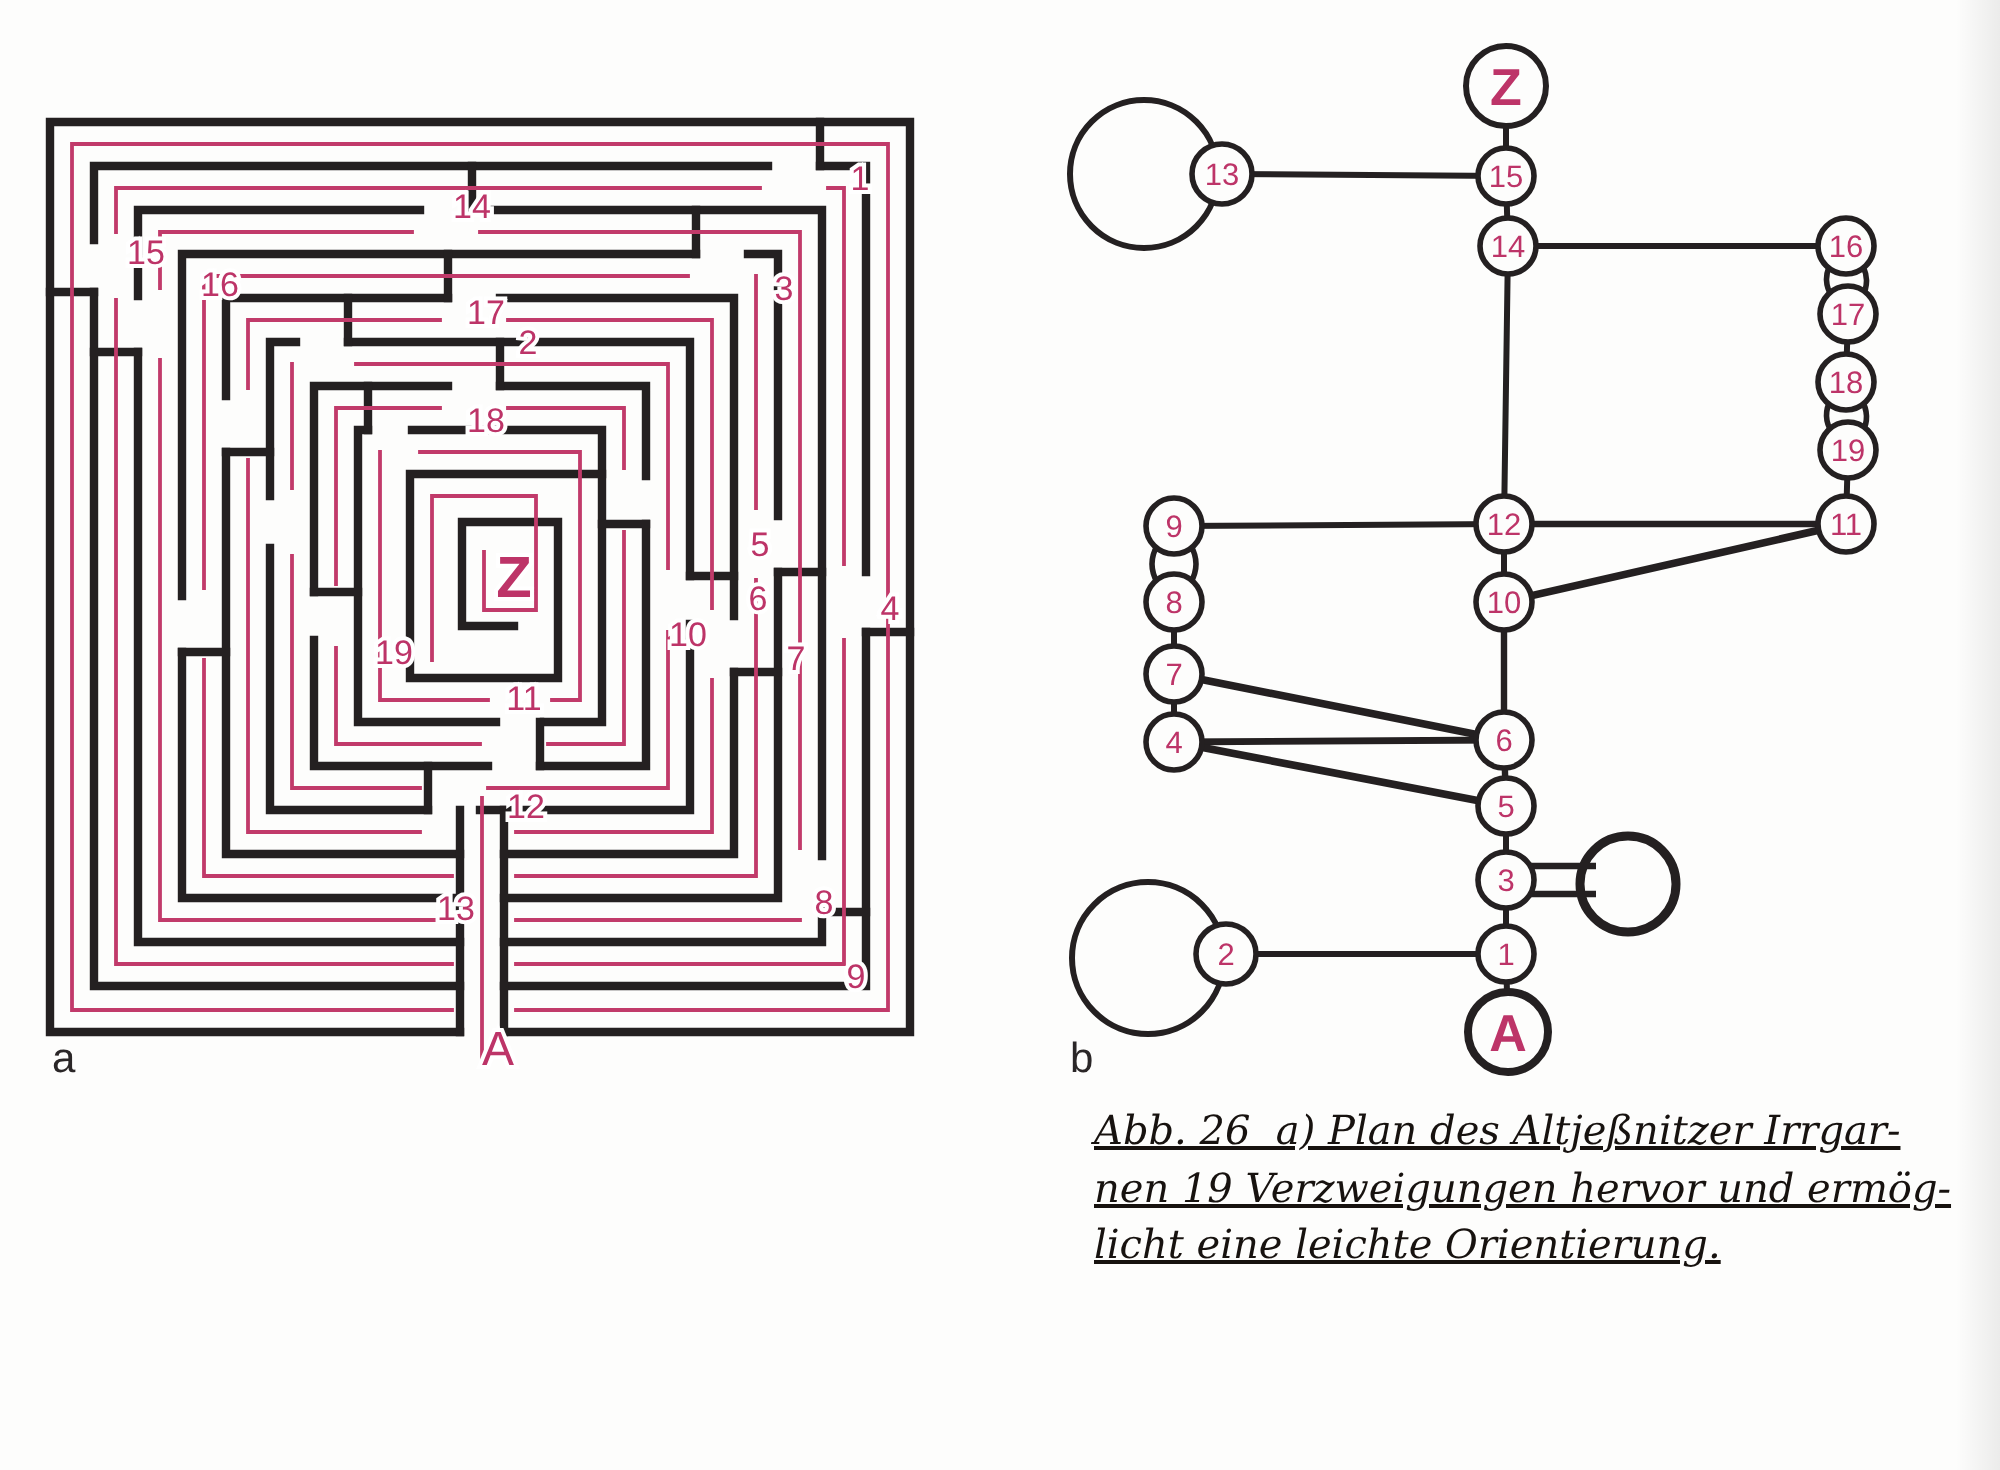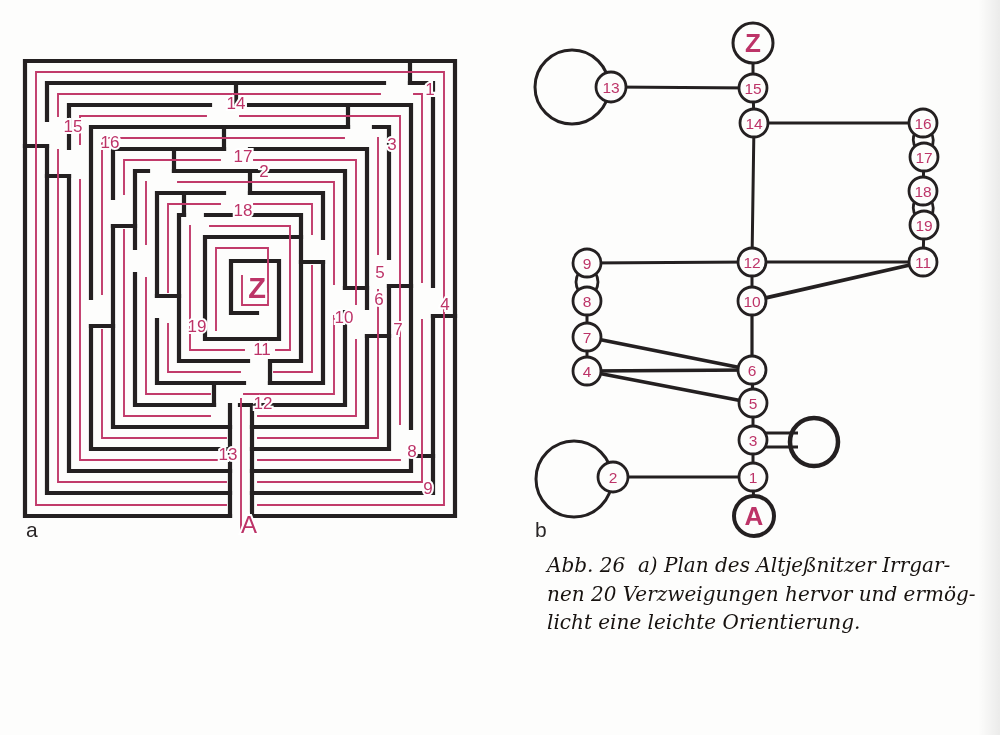--- a/index.html
+++ b/index.html
@@ -20,21 +20,21 @@
     position:absolute;color:#2a2627;font-size:21px;
     font-family:"Liberation Sans", sans-serif;
   }
   #label-a{left:26px;top:518px;}
   #label-b{left:535px;top:518px;}
   .caption{
     position:absolute;left:547px;top:551px;width:445px;
     font-family:"DejaVu Serif", serif;font-style:italic;
     font-size:20px;line-height:28.5px;color:#17120f;
   }
-  .caption .cap-line{white-space:pre-wrap;}
+  .caption .cap-line{white-space:pre-wrap;text-decoration:underline;}
 </style>
 </head>
 <body>
 
 <svg id="maze-svg" width="500" height="560" viewBox="0 0 500 560">
     <g fill="none" stroke="#242021" stroke-width="4.2" stroke-linecap="square">
       <path d="M25,61H455M455,61V516M25,516H230M252,516H455M25,61V516"></path>
       <path d="M47,83H384M410,83H433M433,83V286M433,316V493M47,493H230M252,493H433M47,83V120M47,146V493"></path>
       <path d="M69,105H210M236,105H411M411,105V428M411,456V471M69,471H230M252,471H411M69,105V148M69,176V471"></path>
       <path d="M91,127H348M374,127H389M389,127V258M389,286V449M91,449H230M252,449H389M91,127V298M91,326V449"></path>
@@ -160,17 +160,17 @@
       <circle cx="254" cy="516" r="20" fill="#fdfdfc" stroke="#242021" stroke-width="4"></circle>
       <text x="254" y="516" dy="0.36em" text-anchor="middle" fill="#bd3468" font-family="&quot;Liberation Sans&quot;, sans-serif" font-size="26" font-weight="bold">A</text>
     </g>
   </svg>
 
 <div class="panel-label" id="label-a">a</div>
 <div class="panel-label" id="label-b">b</div>
 
 <figcaption class="caption">
   <div class="cap-line">Abb. 26  a) Plan des Altjeßnitzer Irrgar-</div>
-  <div class="cap-line">nen 20 Verzweigungen hervor und ermög-</div>
+  <div class="cap-line">nen 19 Verzweigungen hervor und ermög-</div>
   <div class="cap-line">licht eine leichte Orientierung.</div>
 </figcaption>
 
 <div class="page-shade"></div>
 
 </body></html>

